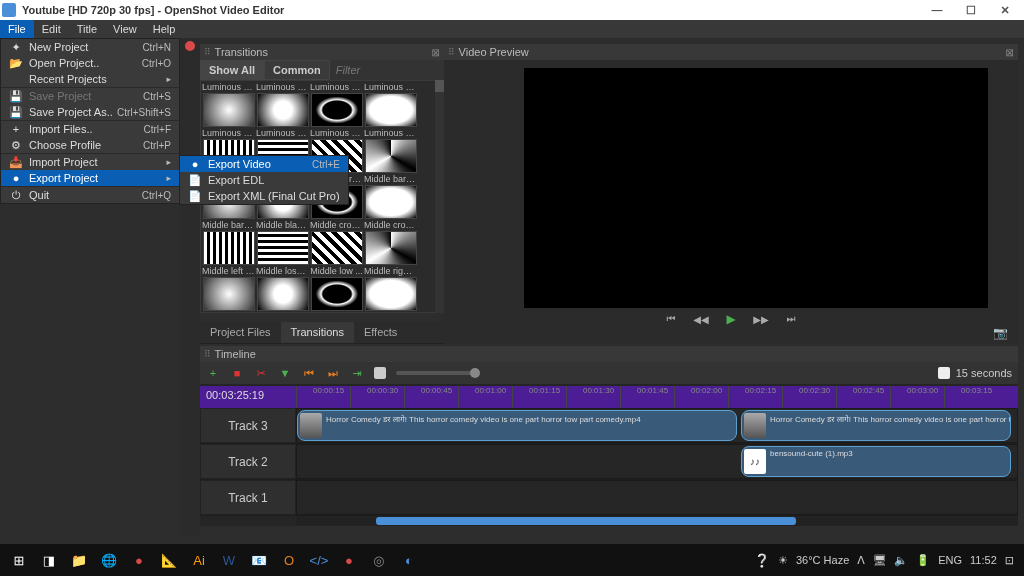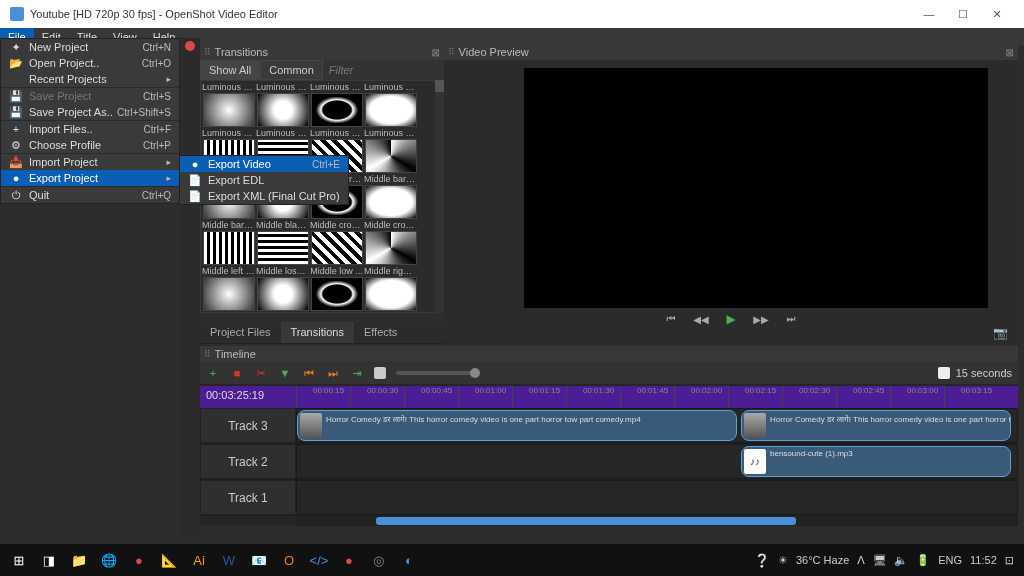--- a/index.html
+++ b/index.html
@@ -1,17 +1,17 @@
 <!DOCTYPE html>
 <html><head>
 <meta charset="utf-8">
 <style>
 * { margin:0; padding:0; box-sizing:border-box; font-family:"Segoe UI",Tahoma,sans-serif; font-size:11px; user-select:none; }
 body { background:#2d2d2d; width:1024px; height:576px; overflow:hidden; color:#ccc; position:relative; }
-.titlebar { height:28px; background:#fff; display:flex; align-items:center; padding:0 10px; color:#333; }
+.titlebar { height:20px; background:#fff; display:flex; align-items:center; padding:0 2px; color:#333;font-weight:bold; }
 .titlebar .ti-icon { width:14px; height:14px; background:#4a90d9; border-radius:2px; margin-right:6px; }
 .titlebar-text { flex:1; font-size:11px; }
 .titlebar-btn { width:34px; height:20px; display:flex; align-items:center; justify-content:center; color:#555; }
 .menubar { height:18px; background:#383838; display:flex; align-items:stretch; font-size:11px; }
 .menubar-item { padding:0 8px; display:flex; align-items:center; color:#ddd; }
 .menubar-item.open { background:#0a5fb4; color:#fff; }
 
 .file-menu { position:absolute; left:0; top:38px; width:180px; background:#3a3a3a; border:1px solid #222; z-index:100; }
 .fm-row { height:16px; display:flex; align-items:center; padding:0 8px; color:#ddd; position:relative; }
 .fm-row .ic { width:14px; display:flex; justify-content:center; margin-right:6px; font-size:11px; }
@@ -25,21 +25,21 @@
 .submenu { position:absolute; left:179px; top:155px; width:170px; background:#3a3a3a; border:1px solid #222; z-index:101; }
 
 .panel { position:absolute; background:#2b2b2b; }
 .panel-hdr { height:16px; background:#383838; display:flex; align-items:center; padding:0 4px; font-size:10px; color:#bbb; position:relative; }
 .panel-hdr:before { content:"⠿"; margin-right:4px; font-size:9px; color:#777; }
 .panel-hdr:after { content:""; display:none; }
 .panel-close { position:absolute; right:4px; font-size:10px; color:#888; }
 
 .trans-panel { left:200px; top:44px; width:244px; }
 .trans-bar { height:20px; background:#333; display:flex; align-items:center; }
-.t-tab { padding:0 8px; height:20px; display:flex; align-items:center; border:1px solid #444; background:#3a3a3a; }
+.t-tab { padding:0 8px; height:20px; display:flex; align-items:center; border:1px solid #444; background:#3a3a3a;font-weight:bold; }
 .t-tab.active { background:#454545; }
 .t-filter { flex:1; padding:0 6px; background:#333; color:#777; font-style:italic; }
 .trans-grid { display:flex; flex-wrap:wrap; background:#2b2b2b; border:1px solid #3a3a3a; padding-top:1px; }
 .t-item { width:53px; display:flex; flex-direction:column; align-items:center; margin:0 0 1px 1px; }
 .t-cap { font-size:9px; color:#bbb; text-align:center; white-space:nowrap; overflow:hidden; text-overflow:ellipsis; width:100%; height:11px; }
 .t-thumb { width:52px; height:34px; background:radial-gradient(circle,#fff,#000); border:1px solid #444; }
 .trans-scroll { width:9px; background:#333; position:absolute; right:0; top:36px; bottom:0; }
 .trans-scroll .thumb { background:#555; width:100%; height:12px; position:absolute; top:0; }
 
 .ptabs { left:200px; top:322px; width:244px; height:22px; display:flex; background:#2b2b2b; position:absolute; border-bottom:1px solid #222; }

